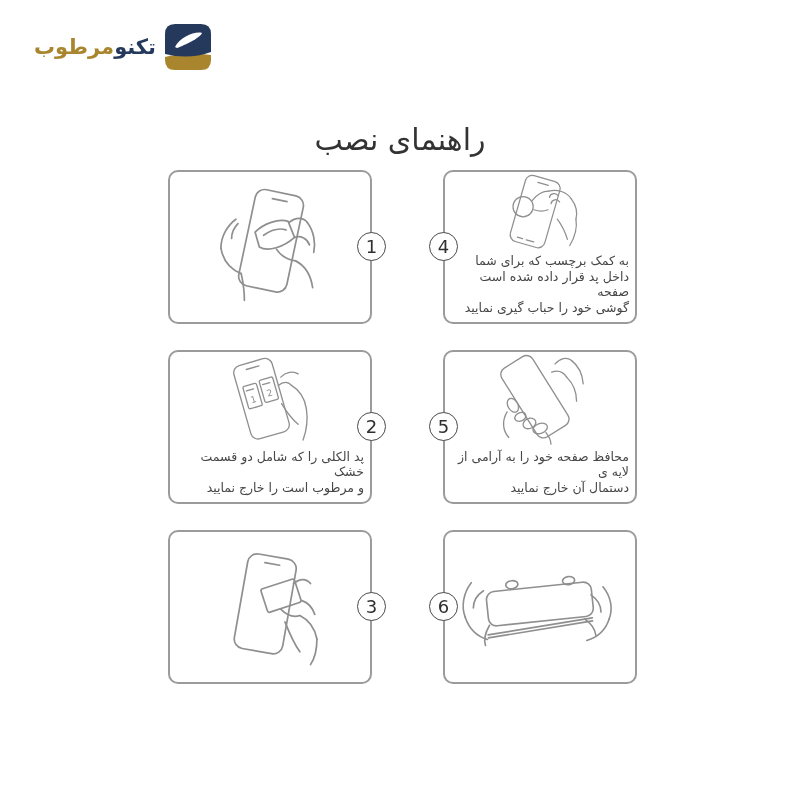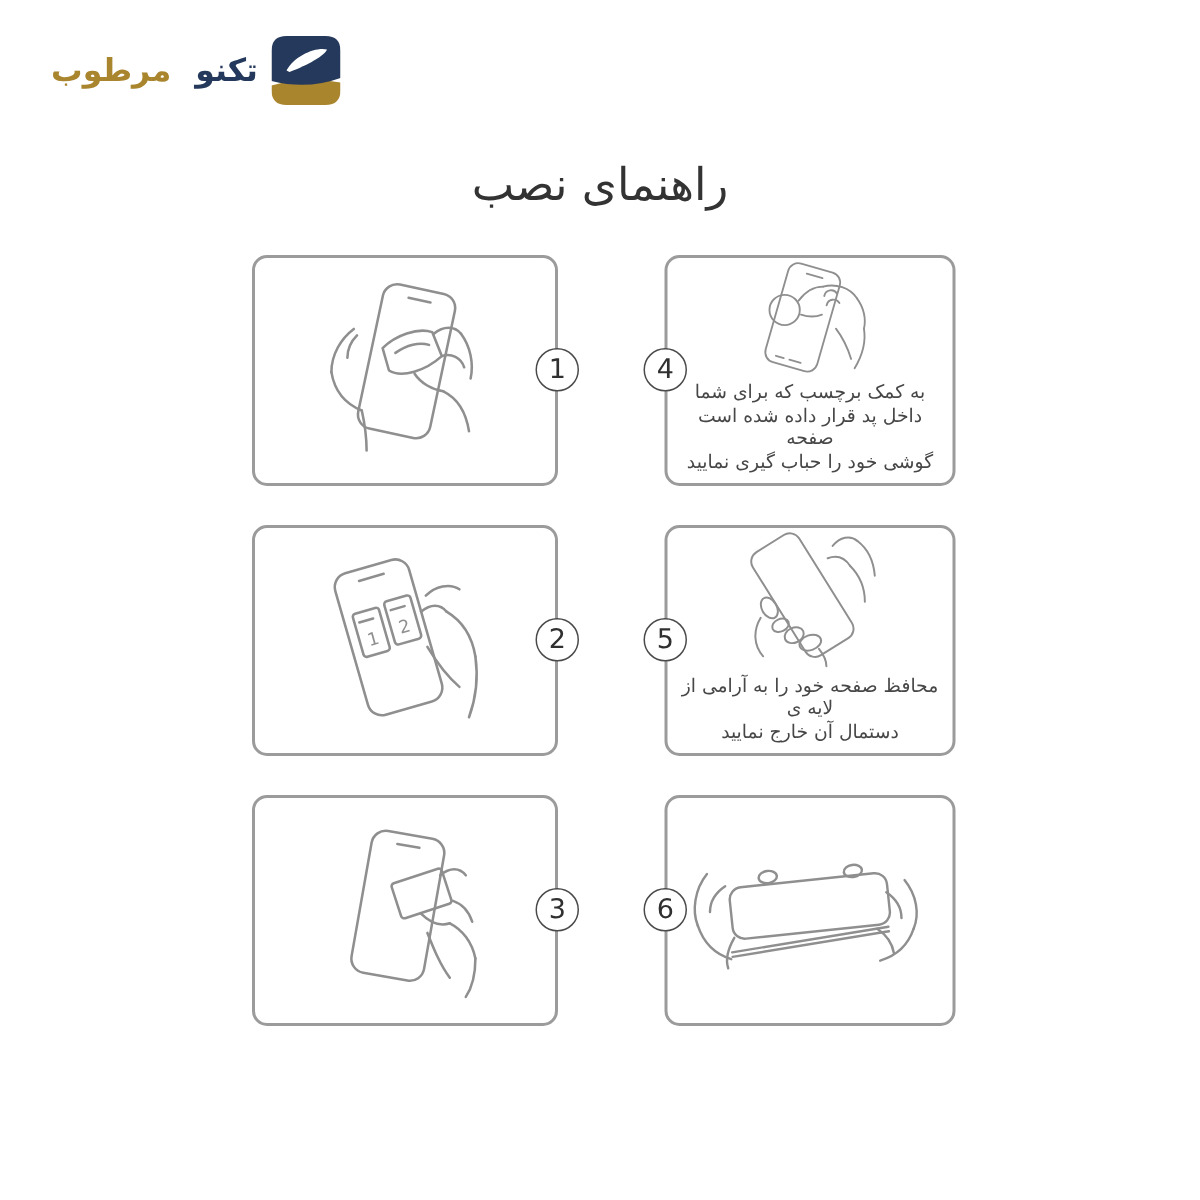--- a/index.html
+++ b/index.html
@@ -1,46 +1,46 @@
 <!DOCTYPE html>
 <html lang="fa"><head>
 <meta charset="utf-8">
 <style>
   html,body{margin:0;padding:0;width:800px;height:800px;background:#ffffff;
     font-family:"DejaVu Sans", sans-serif;position:relative;overflow:hidden;}
 
   
   .logo{position:absolute;top:24px;left:34px;display:flex;align-items:center;gap:9px;}
   .logo-text{font-size:21px;font-weight:bold;direction:rtl;letter-spacing:0;}
-  .logo-text .navy{color:#24395b;margin-left:16px;}
+  .logo-text .navy{color:#24395b;}
   .logo-text .gold{color:#a9852e;}
   .logo-icon{width:46px;height:46px;display:block;}
 
   
-  .title{position:absolute;top:106px;left:0;right:0;text-align:center;
+  .title{position:absolute;top:122px;left:0;right:0;text-align:center;
     font-size:30px;color:#333333;direction:rtl;}
 
   
   .grid{position:absolute;top:170px;left:168px;display:flex;gap:71px;}
   .col{display:flex;flex-direction:column;gap:26px;}
   .col-left{width:204px;}
   .col-right{width:194px;}
 
   .step-box{position:relative;height:154px;border:2px solid #9b9b9b;border-radius:10px;
     background:#ffffff;display:flex;flex-direction:column;box-sizing:border-box;}
   .badge{position:absolute;top:50%;width:29px;height:29px;margin-top:-15px;
     border:1.7px solid #4a4a4a;border-radius:50%;background:#ffffff;z-index:2;
     display:flex;align-items:center;justify-content:center;
     font-size:18px;color:#303030;box-sizing:border-box;}
   .badge-right{right:-16px;}
   .badge-left{left:-16px;}
 
   .illus{flex:1 1 auto;display:flex;align-items:center;justify-content:center;overflow:hidden;}
   .illus svg{width:96%;height:96%;}
-  .caption{direction:rtl;text-align:center;font-size:12.5px;line-height:15.5px;
+  .caption{direction:rtl;text-align:right;font-size:12.5px;line-height:15.5px;
     color:#474747;white-space:pre-line;padding:0 6px 7px;}
 
   .line{stroke:#8f8f8f;stroke-width:1.6;fill:none;stroke-linecap:round;stroke-linejoin:round;}
   .padnum{font-size:11px;fill:#8f8f8f;font-family:"DejaVu Sans", sans-serif;}
 </style>
 </head>
 <body>
 
 <div class="logo">
   <div class="logo-text"><span class="navy">تکنو</span><span class="gold">مرطوب</span></div>
@@ -100,20 +100,22 @@
           </g>
           <g class="line">
             <path d="M100,38 C106,33 112,33 116,38"></path>
             <path d="M103,28 C109,22 118,20 124,24"></path>
             <path d="M116,38 C126,44 132,54 134,66"></path>
             <path d="M134,66 C136,80 134,93 130,104"></path>
             <path d="M104,60 C110,70 117,79 124,85"></path>
           </g>
         </svg>
       </div>
+      <div class="caption">پد الکلی را که شامل دو قسمت خشک
+و مرطوب است را خارج نمایید</div>
     </div>
 
     <div class="step-box">
       <div class="badge badge-right">3</div>
       <div class="illus">
         <svg viewBox="0 0 180 100">
           <g class="line" transform="rotate(10 85 50)">
             <rect x="62" y="2" width="46" height="90" rx="9"></rect>
             <line x1="78" y1="9" x2="92" y2="9"></line>
           </g>

